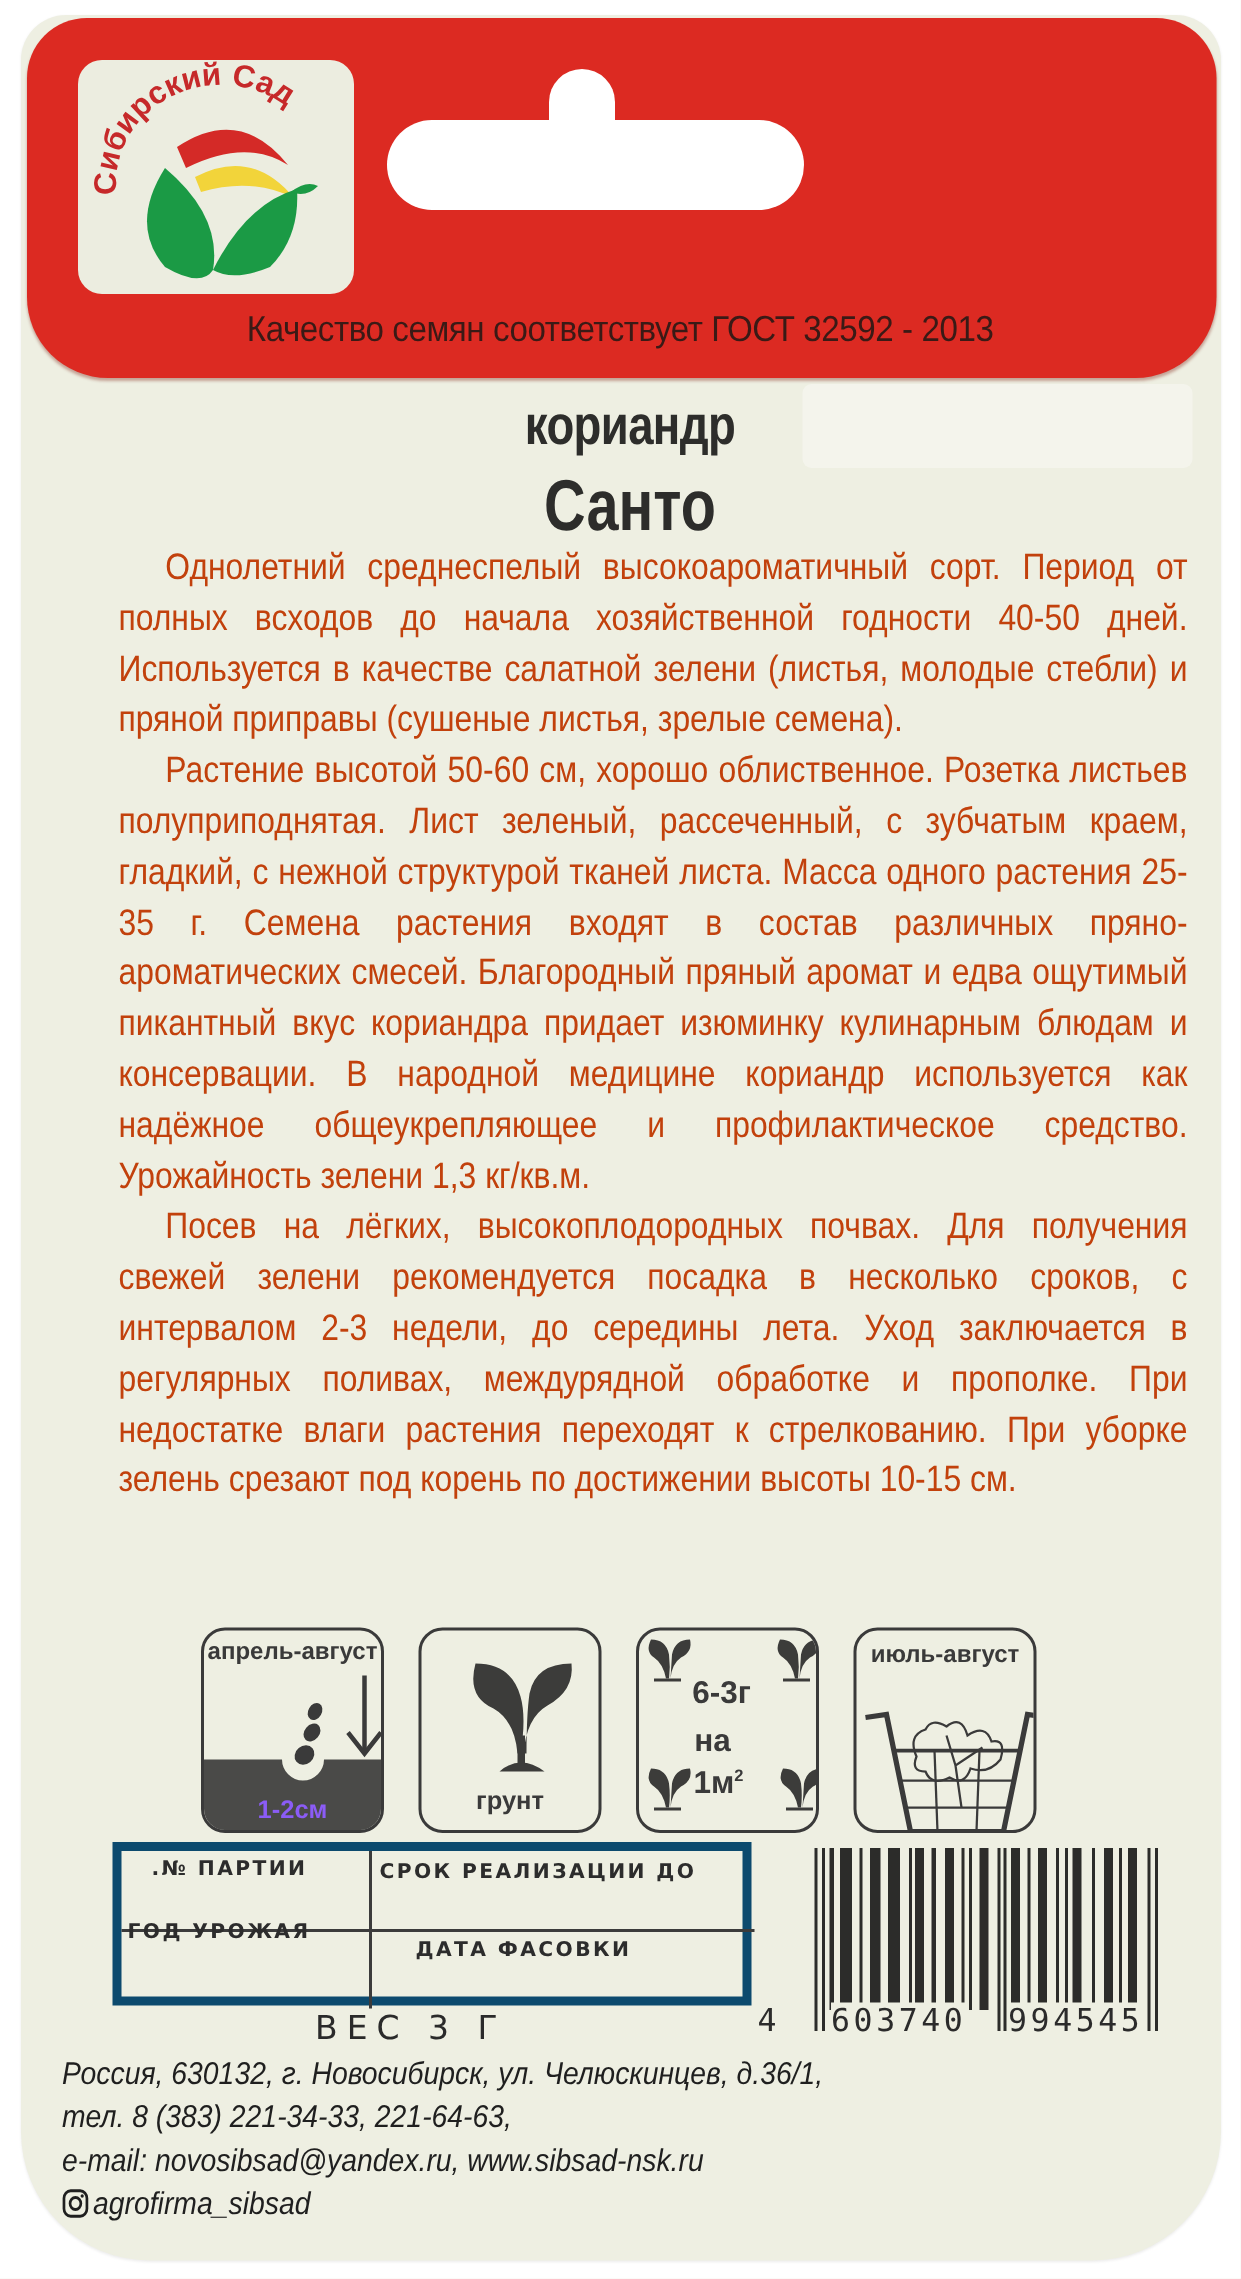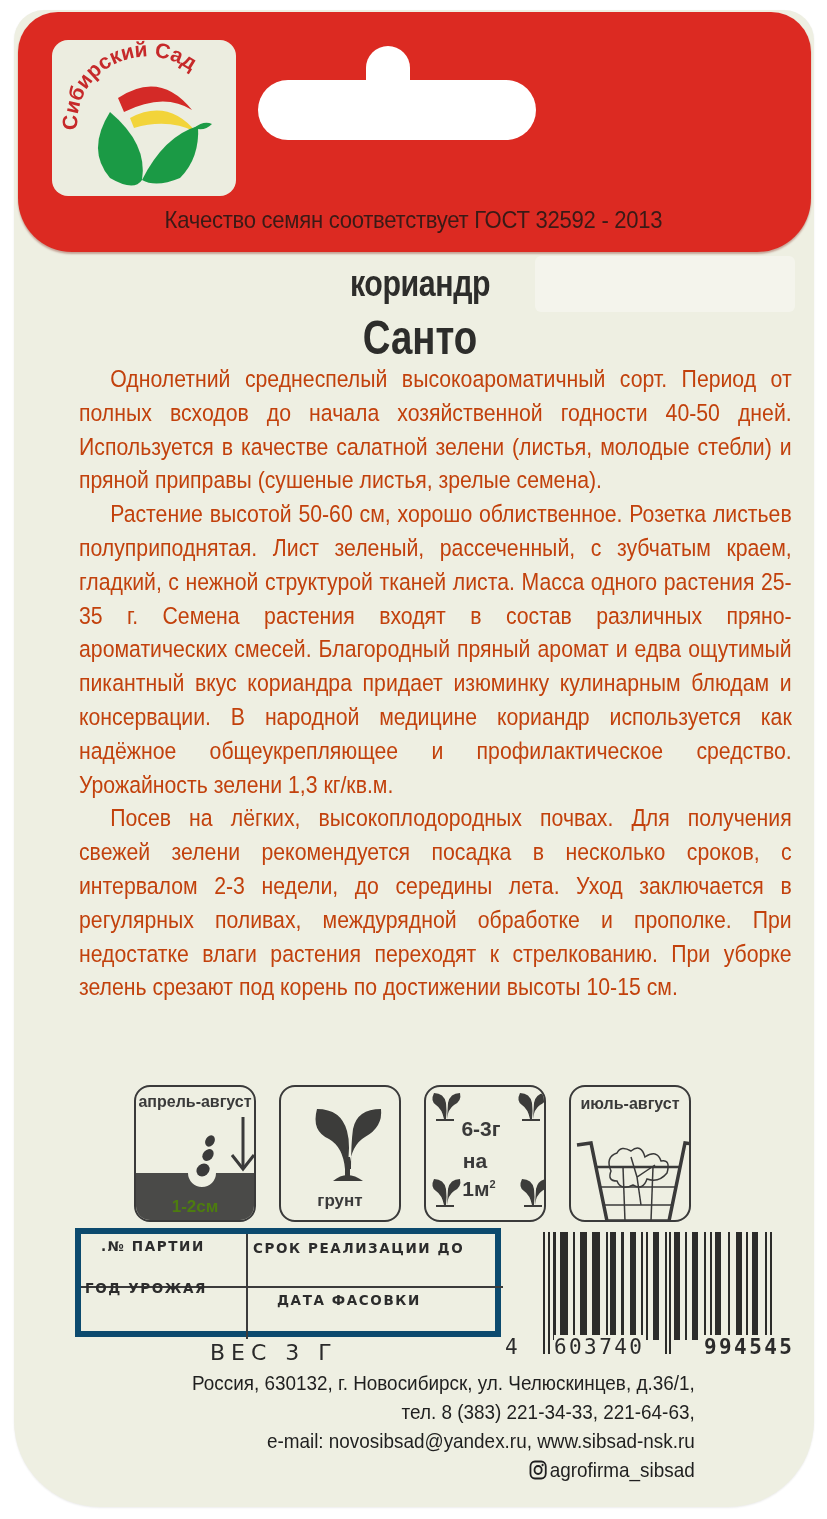--- a/index.html
+++ b/index.html
@@ -87,22 +87,22 @@
     font-weight: normal; font-size: 22px; letter-spacing: 6px; color: #2a2a2a;
   }
 
   .barcode { position: absolute; left: 522px; top: 1232px; width: 250px; height: 122px; }
   .barcode-digits {
     position: absolute; top: 1335px; font-family: "DejaVu Sans Mono", monospace;
     font-size: 21px; color: #2b2b2b; background: #eeefe2; letter-spacing: 2.4px;
   }
 
   .address {
-    position: absolute; left: 0; width: 726px; text-align: right;
-    font-size: 21px; line-height: 29px; color: #1f1f1f; font-weight: normal;
+    position: absolute; left: 0; width: 726px; text-align: left;
+    font-size: 21px; line-height: 29px; color: #1f1f1f; font-weight: normal; font-style: italic;
   }
   .address .ln { display: block; transform: scaleX(0.9); transform-origin: 413px 0; white-space: nowrap; }
   .insta { display: inline-block; vertical-align: -3px; margin-right: 3px; }
 </style>
 </head>
 <body>
 
 <div class="card"></div>
 
 <div class="banner"></div>
@@ -145,21 +145,21 @@
 <div class="icon-box" style="left:134px;">
   <svg width="134" height="137" viewBox="0 0 134 137">
     <path d="M 0 86 L 52 86 A 14 14 0 0 0 80 86 L 134 86 L 134 137 L 0 137 Z" fill="#4a4a48"></path>
     <ellipse cx="74" cy="54" rx="4.5" ry="6" fill="#3a3a3a" transform="rotate(30 74 54)"></ellipse>
     <ellipse cx="72" cy="68" rx="5" ry="6.5" fill="#3a3a3a" transform="rotate(40 72 68)"></ellipse>
     <ellipse cx="67" cy="83" rx="6" ry="7" fill="#3a3a3a" transform="rotate(50 67 83)"></ellipse>
     <line x1="107" y1="30" x2="107" y2="82" stroke="#3a3a3a" stroke-width="3"></line>
     <polyline points="96,68 107,82 118,68" fill="none" stroke="#3a3a3a" stroke-width="3"></polyline>
   </svg>
   <div class="icon-label" style="top:6px; font-size:16px;">апрель-август</div>
-  <div class="icon-label" style="top:110px; color:#4d7c0f;">1-2см</div>
+  <div class="icon-label" style="top:110px; color:#8b5cf6;">1-2см</div>
 </div>
 
 <div class="icon-box" style="left:279px;">
   <svg width="134" height="137" viewBox="0 0 134 137">
     <path d="M 64 82 Q 62 60 48 52 Q 30 44 36 22 Q 60 22 66 44 Q 70 58 66 82 Z" fill="#3c3c3a"></path>
     <path d="M 68 82 Q 70 58 84 50 Q 102 40 100 22 Q 76 22 72 42 Q 70 56 70 82 Z" fill="#3c3c3a"></path>
     <path d="M 52 94 Q 66 82 82 94 Z" fill="#3c3c3a"></path>
     <rect x="64" y="70" width="5" height="20" fill="#3c3c3a"></rect>
   </svg>
   <div class="icon-label" style="top:104px;">грунт</div>
@@ -249,21 +249,21 @@
     <rect x="206" y="0" width="2" height="108"></rect>
       <rect x="214" y="0" width="6" height="108"></rect>
     <rect x="224" y="0" width="2" height="108"></rect>
       <rect x="230" y="0" width="6" height="108"></rect>
     <rect x="243" y="0" width="2" height="122"></rect>
       <rect x="248" y="0" width="2" height="122"></rect>
   </g>
 </svg>
 <div class="barcode-digits" style="left:505px;">4</div>
 <div class="barcode-digits" style="left:554px;">603740</div>
-<div class="barcode-digits" style="left:704px;font-weight:bold;">994545</div>
+<div class="barcode-digits" style="left:672px;">994545</div>
 
 <div class="address" style="top:1368px;">
   <span class="ln">Россия, 630132, г. Новосибирск, ул. Челюскинцев, д.36/1,</span>
   <span class="ln">тел. 8 (383) 221-34-33, 221-64-63,</span>
   <span class="ln">e-mail: novosibsad@yandex.ru, www.sibsad-nsk.ru</span>
   <span class="ln">
     <svg class="insta" width="20" height="20" viewBox="0 0 20 20">
       <rect x="1.5" y="1.5" width="17" height="17" rx="5" fill="none" stroke="#1f1f1f" stroke-width="2"></rect>
       <circle cx="10" cy="10" r="4" fill="none" stroke="#1f1f1f" stroke-width="2"></circle>
       <circle cx="15" cy="5" r="1.2" fill="#1f1f1f"></circle>

